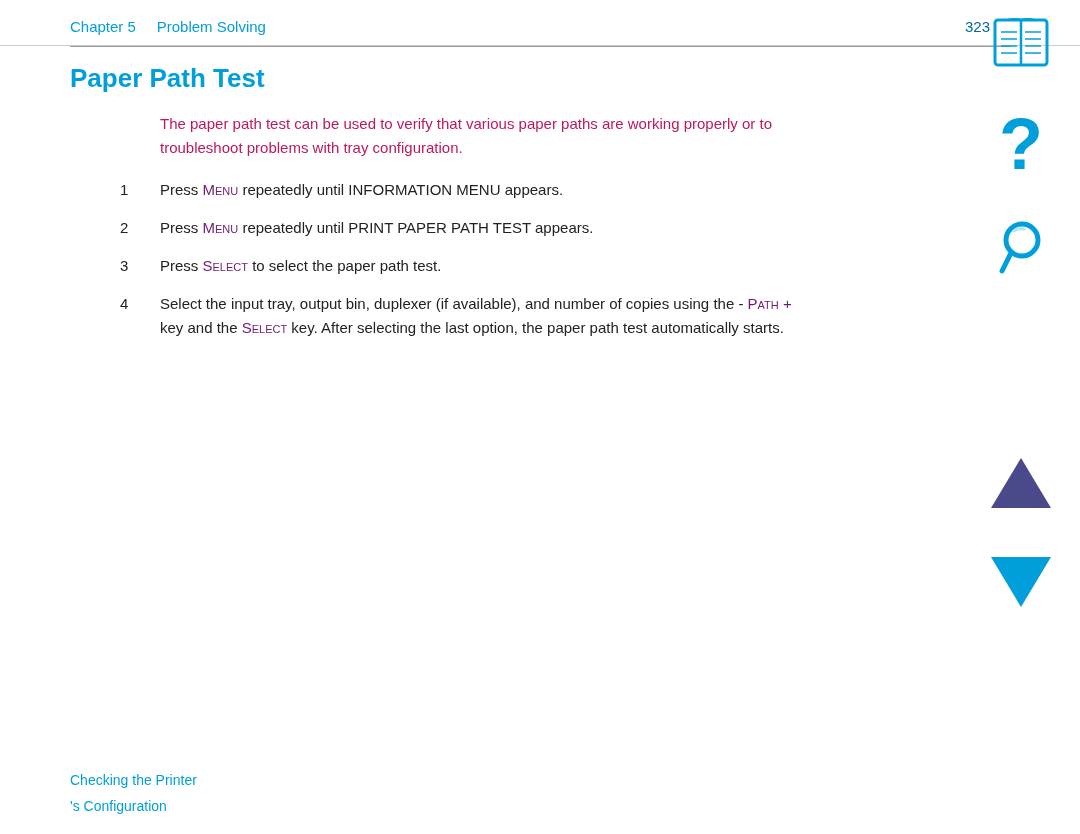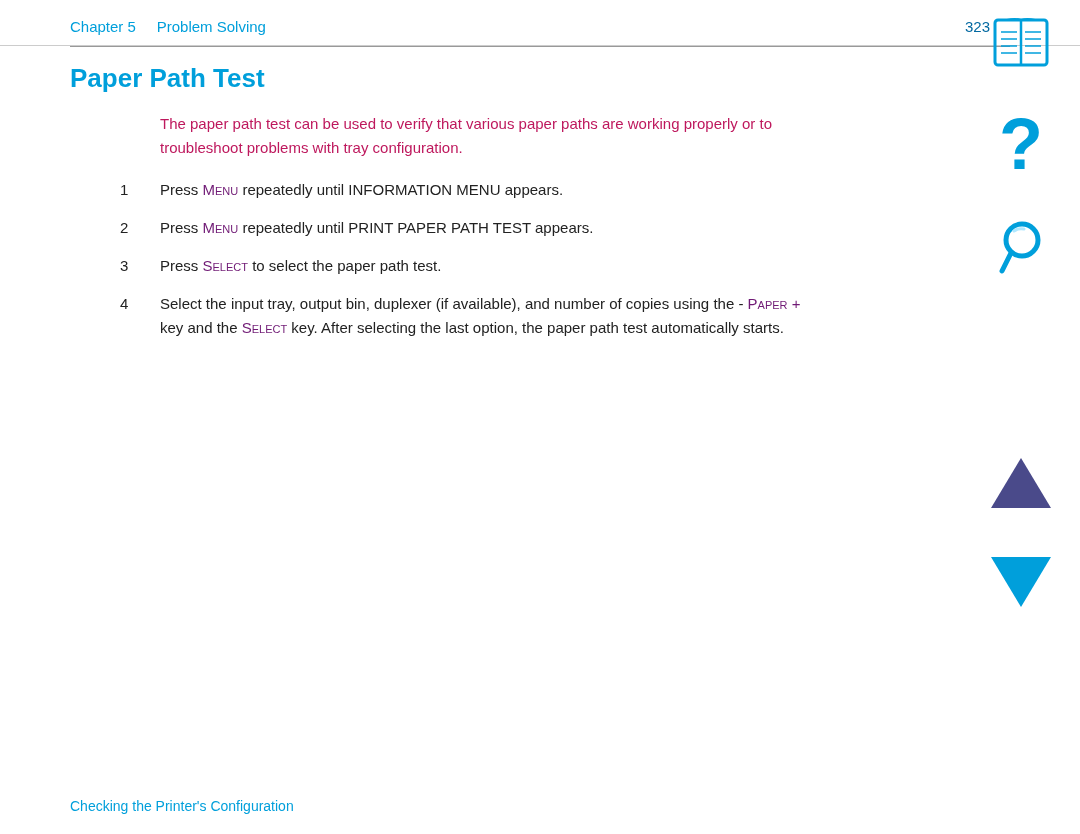--- a/index.html
+++ b/index.html
@@ -90,20 +90,22 @@
       font-variant: small-caps;
       text-decoration: none;
     }
 
     
     .footer {
       position: absolute;
       bottom: 20px;
       left: 70px;
       display: flex;
+      gap: 10px;
+      flex-direction: column;
     }
 
     .footer-link {
       color: #009fdb;
       font-size: 14px;
       text-decoration: none;
     }
 
     
     .sidebar-icons {
@@ -195,21 +197,21 @@
         <span class="step-num">3</span>
         <span class="step-text">
           Press <a class="cyan-link">Select</a> to select the paper path test.
         </span>
       </li>
 
       <li>
         <span class="step-num">4</span>
         <span class="step-text">
           Select the input tray, output bin, duplexer (if available), and number of
-          copies using the - <a class="cyan-link">Paper +</a> key and the <a class="cyan-link">Select</a> key. After selecting the last
+          copies using the - <a class="cyan-link">Path +</a> key and the <a class="cyan-link">Select</a> key. After selecting the last
           option, the paper path test automatically starts.
         </span>
       </li>
 
     </ol>
   </div>
 
   <div class="footer">
     <a class="footer-link">Checking the Printer</a>
     <a class="footer-link">'s Configuration</a>

